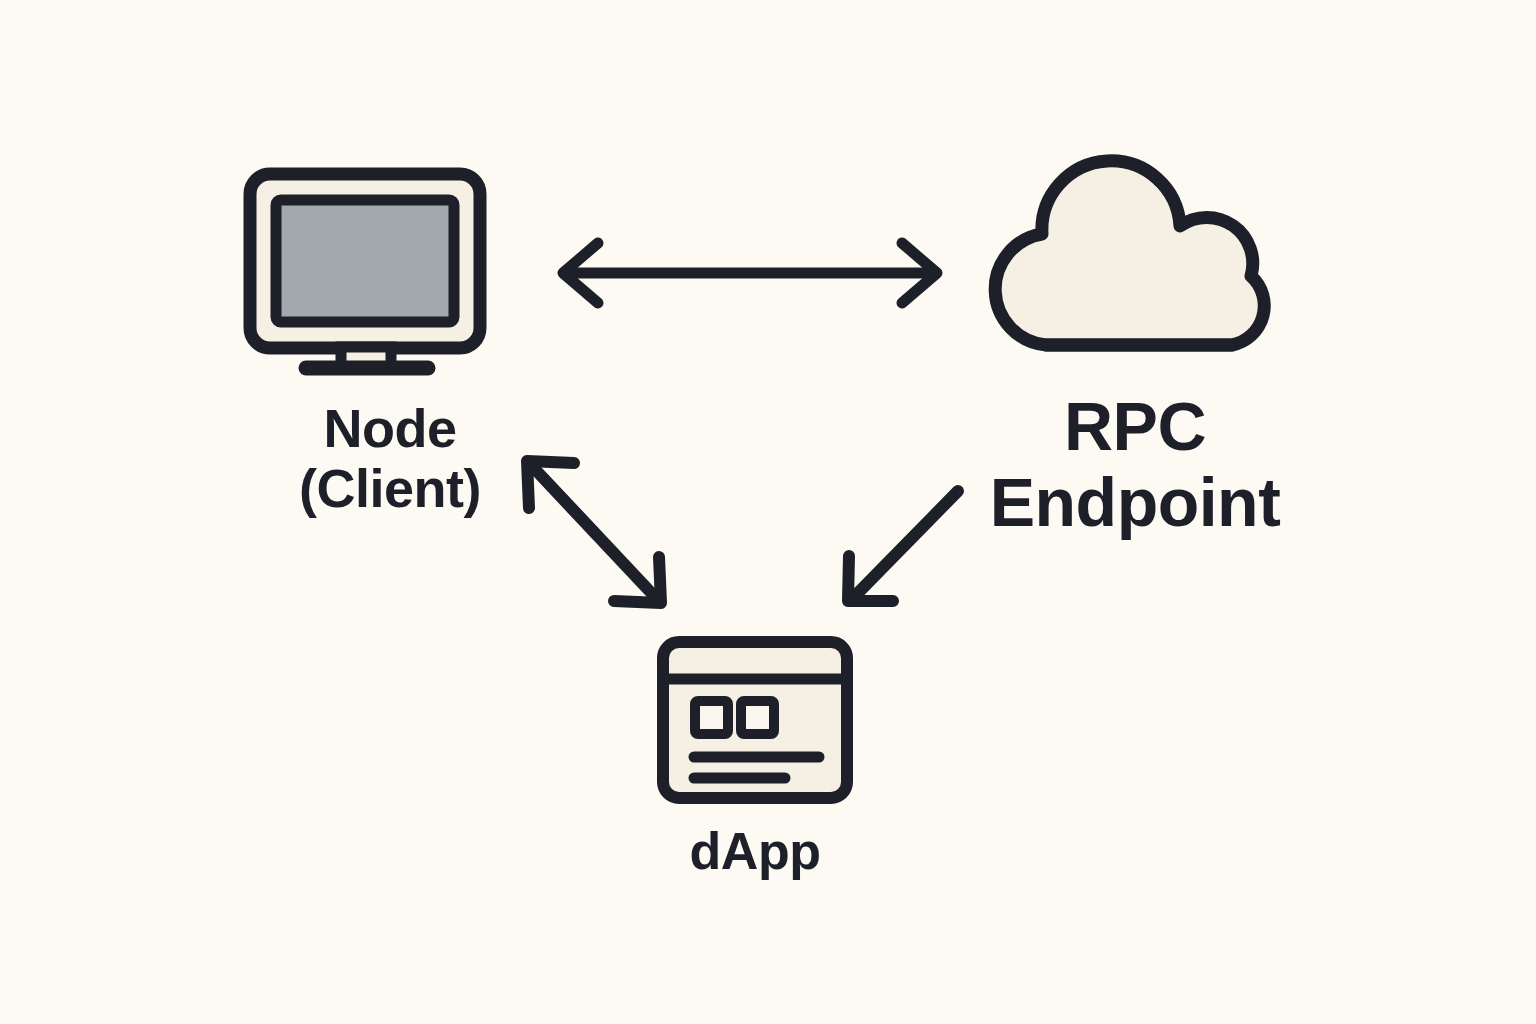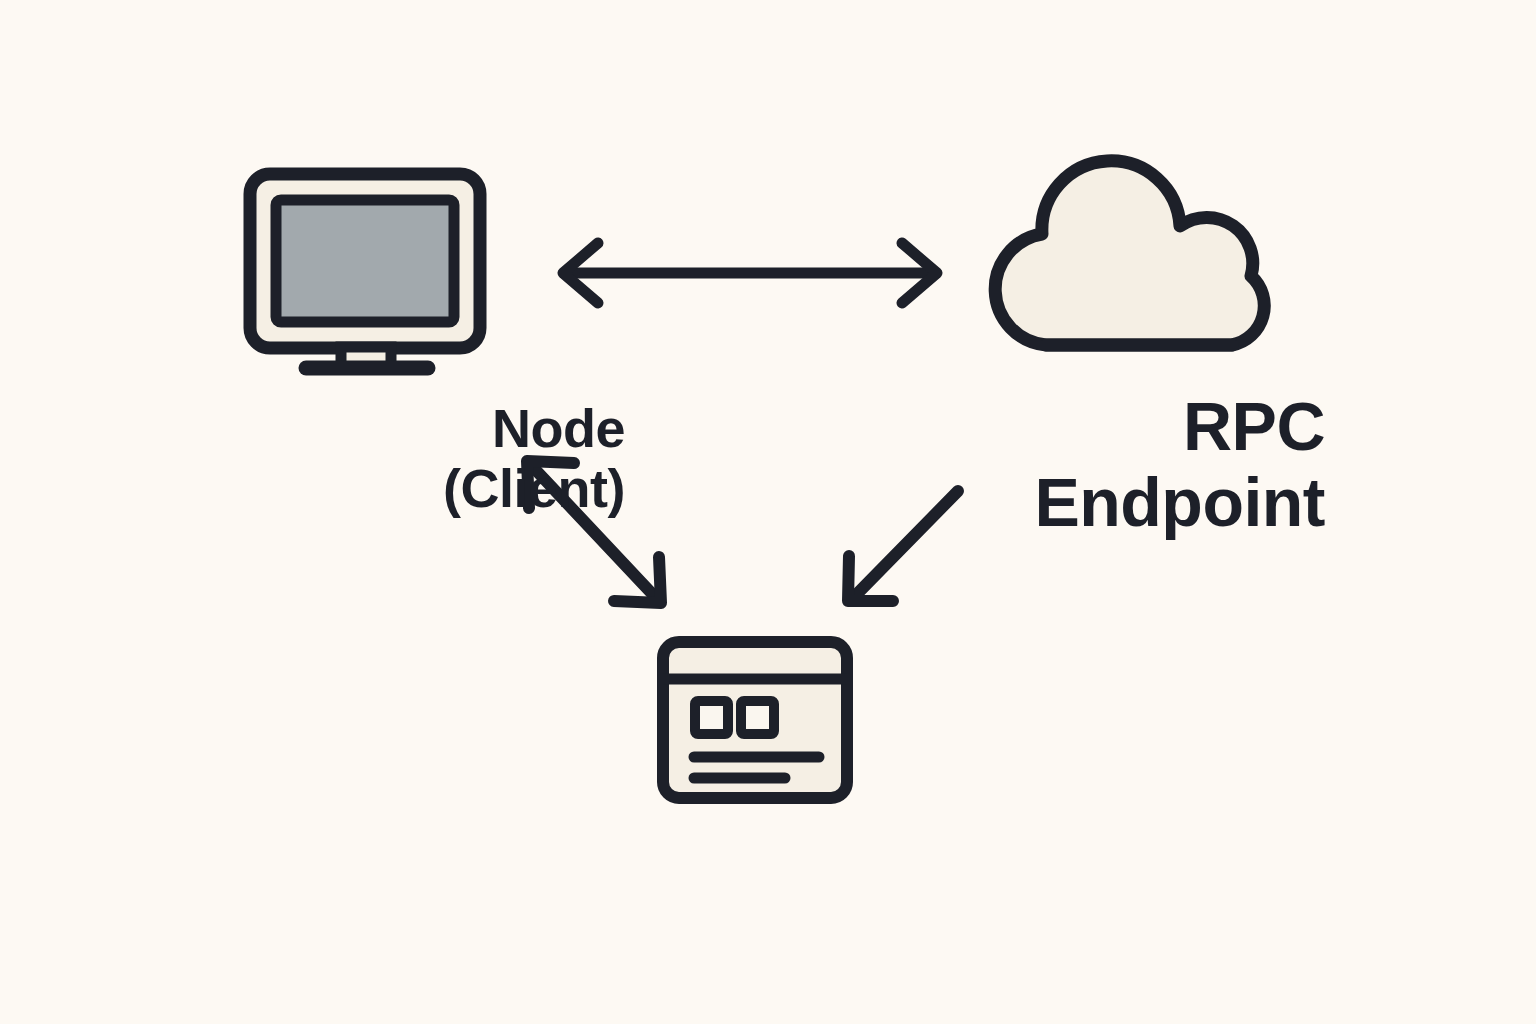--- a/index.html
+++ b/index.html
@@ -17,21 +17,21 @@
   }
   #diagram-svg {
     position: absolute;
     left: 0;
     top: 0;
     width: 1536px;
     height: 1024px;
   }
   .node-label {
     position: absolute;
-    text-align: right;
+    text-align: center;
     font-family: "Liberation Sans", sans-serif;
     font-weight: bold;
     color: #1d2029;
     line-height: 1.12;
     letter-spacing: -0.5px;
     white-space: pre;
     user-select: none;
   }
   #label-node {
     left: 155px;
@@ -107,14 +107,15 @@
     </g>
 
   </svg>
 
   <div class="node-label" id="label-node">Node
 (Client)</div>
 
   <div class="node-label" id="label-rpc">RPC
 Endpoint</div>
 
+  <div class="node-label" id="label-dapp">dApp</div>
 
 </div>
 
 </body></html>

